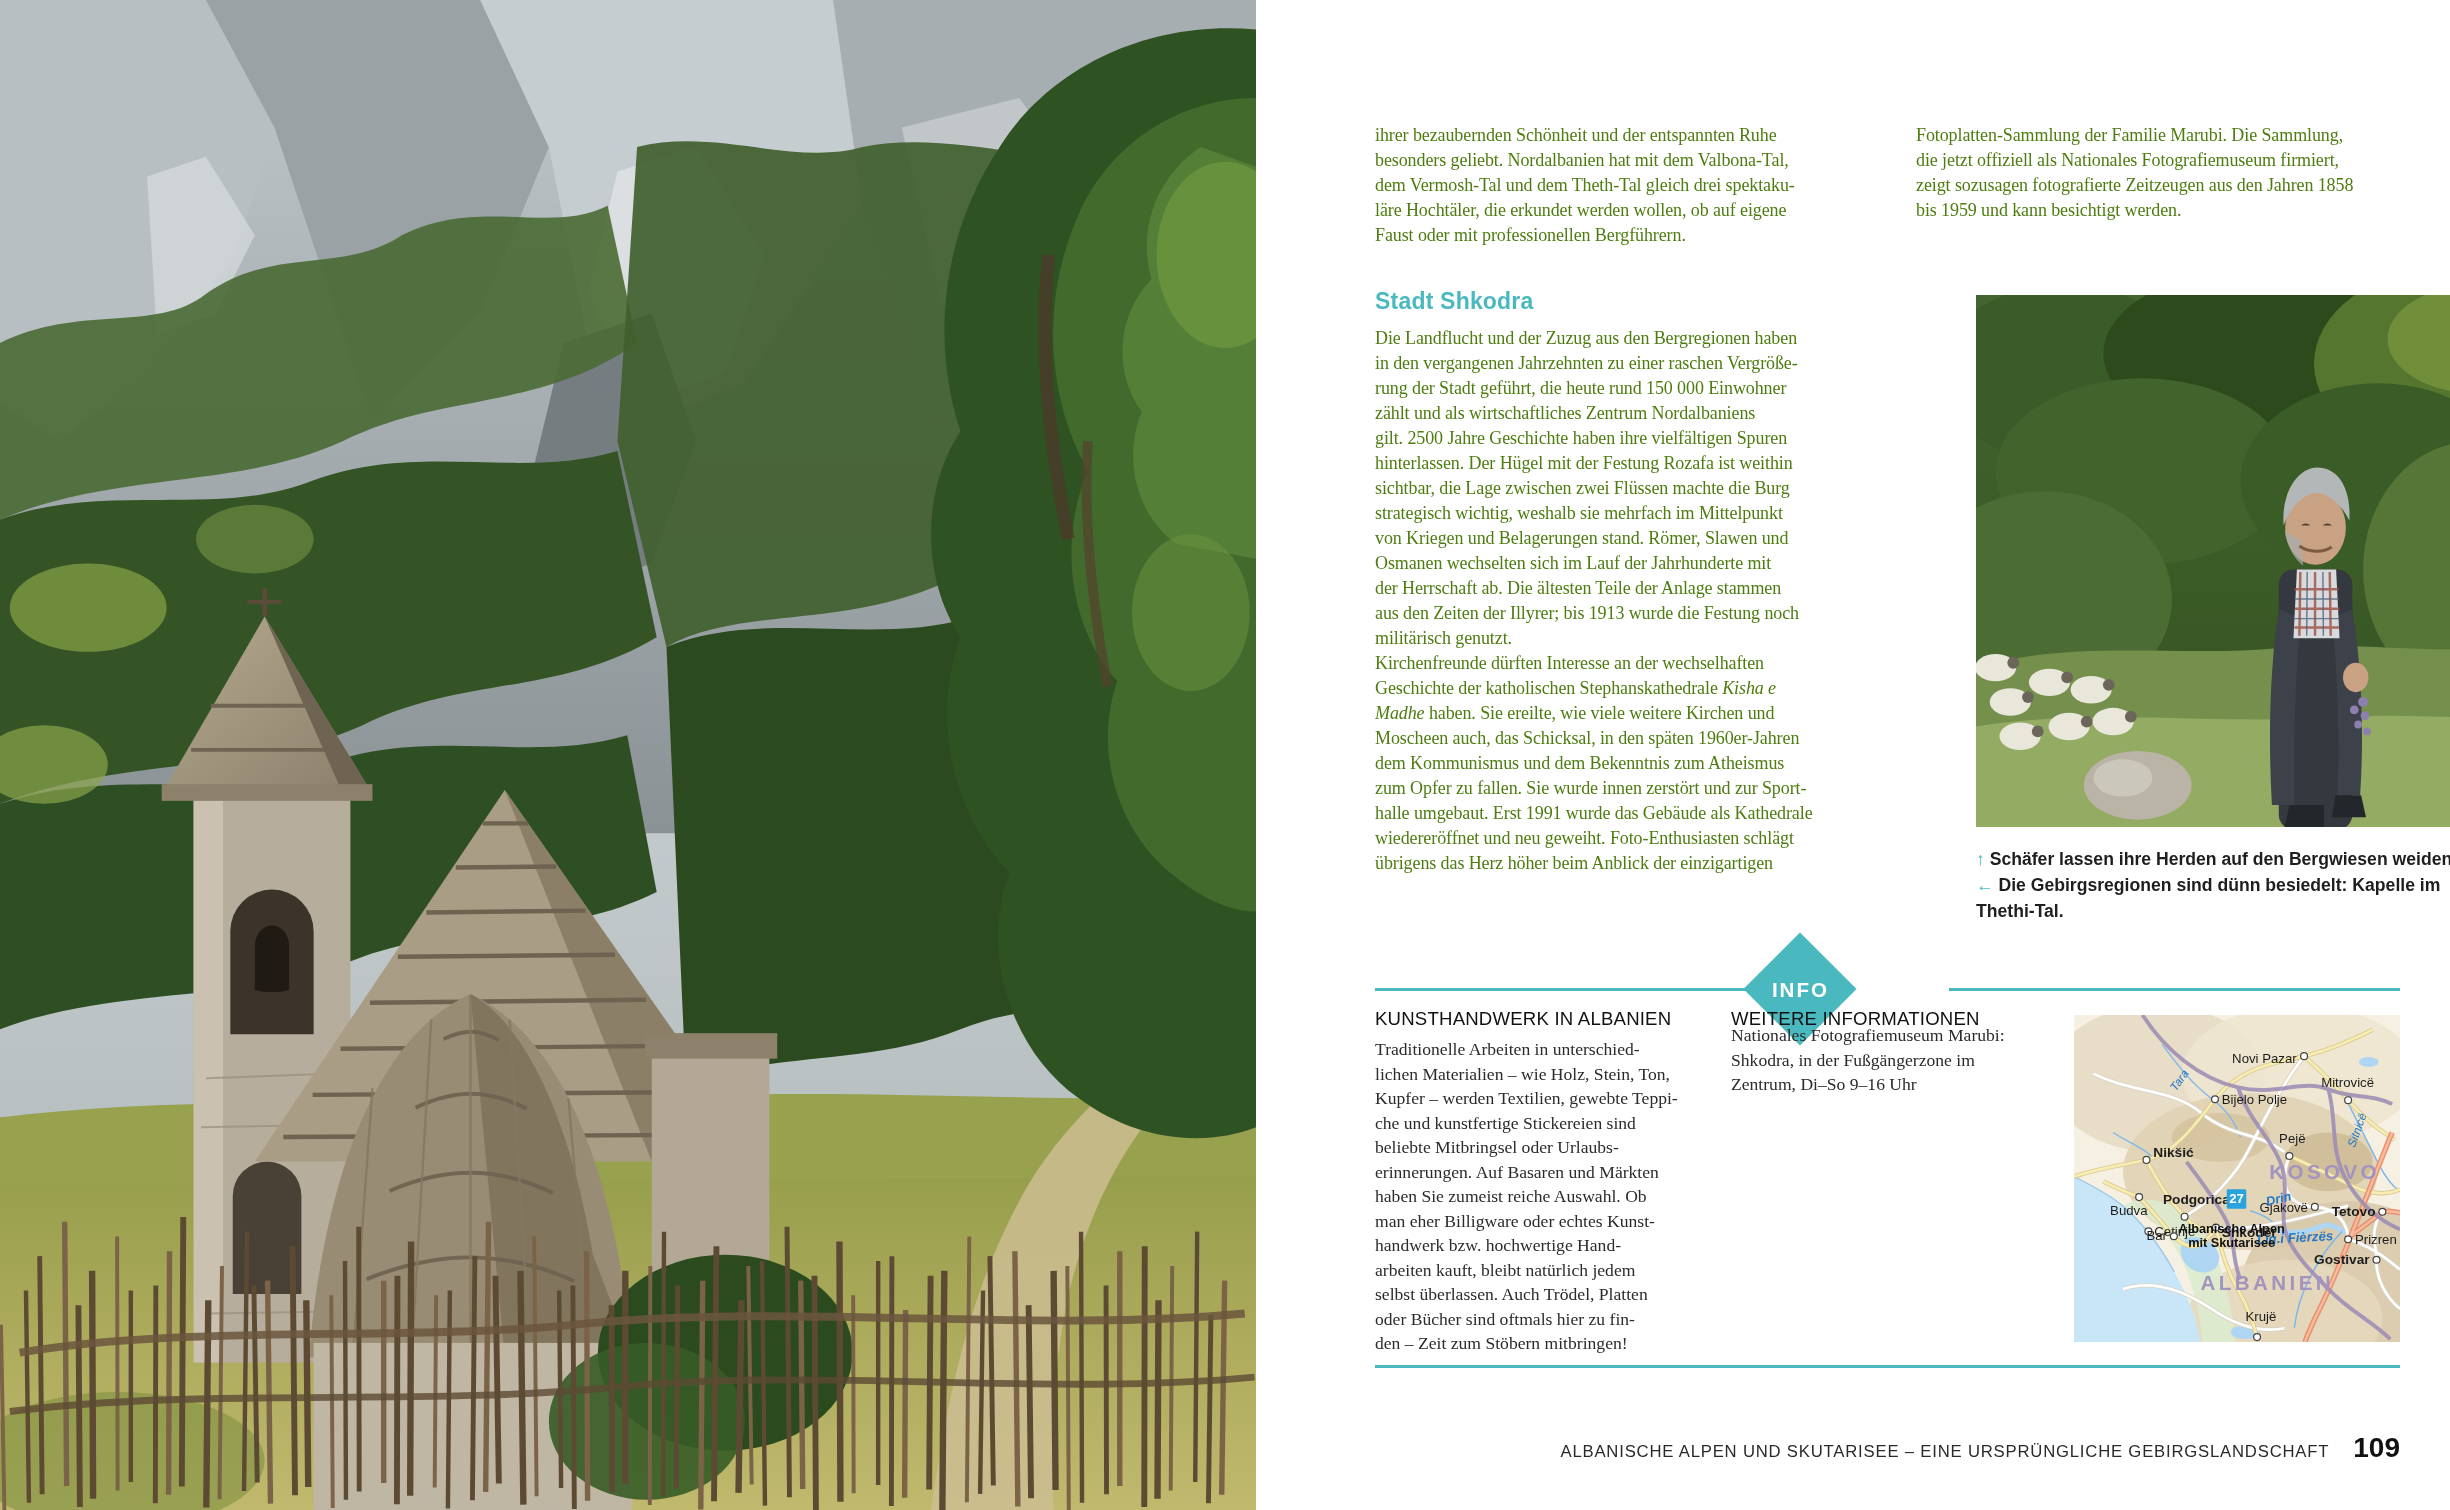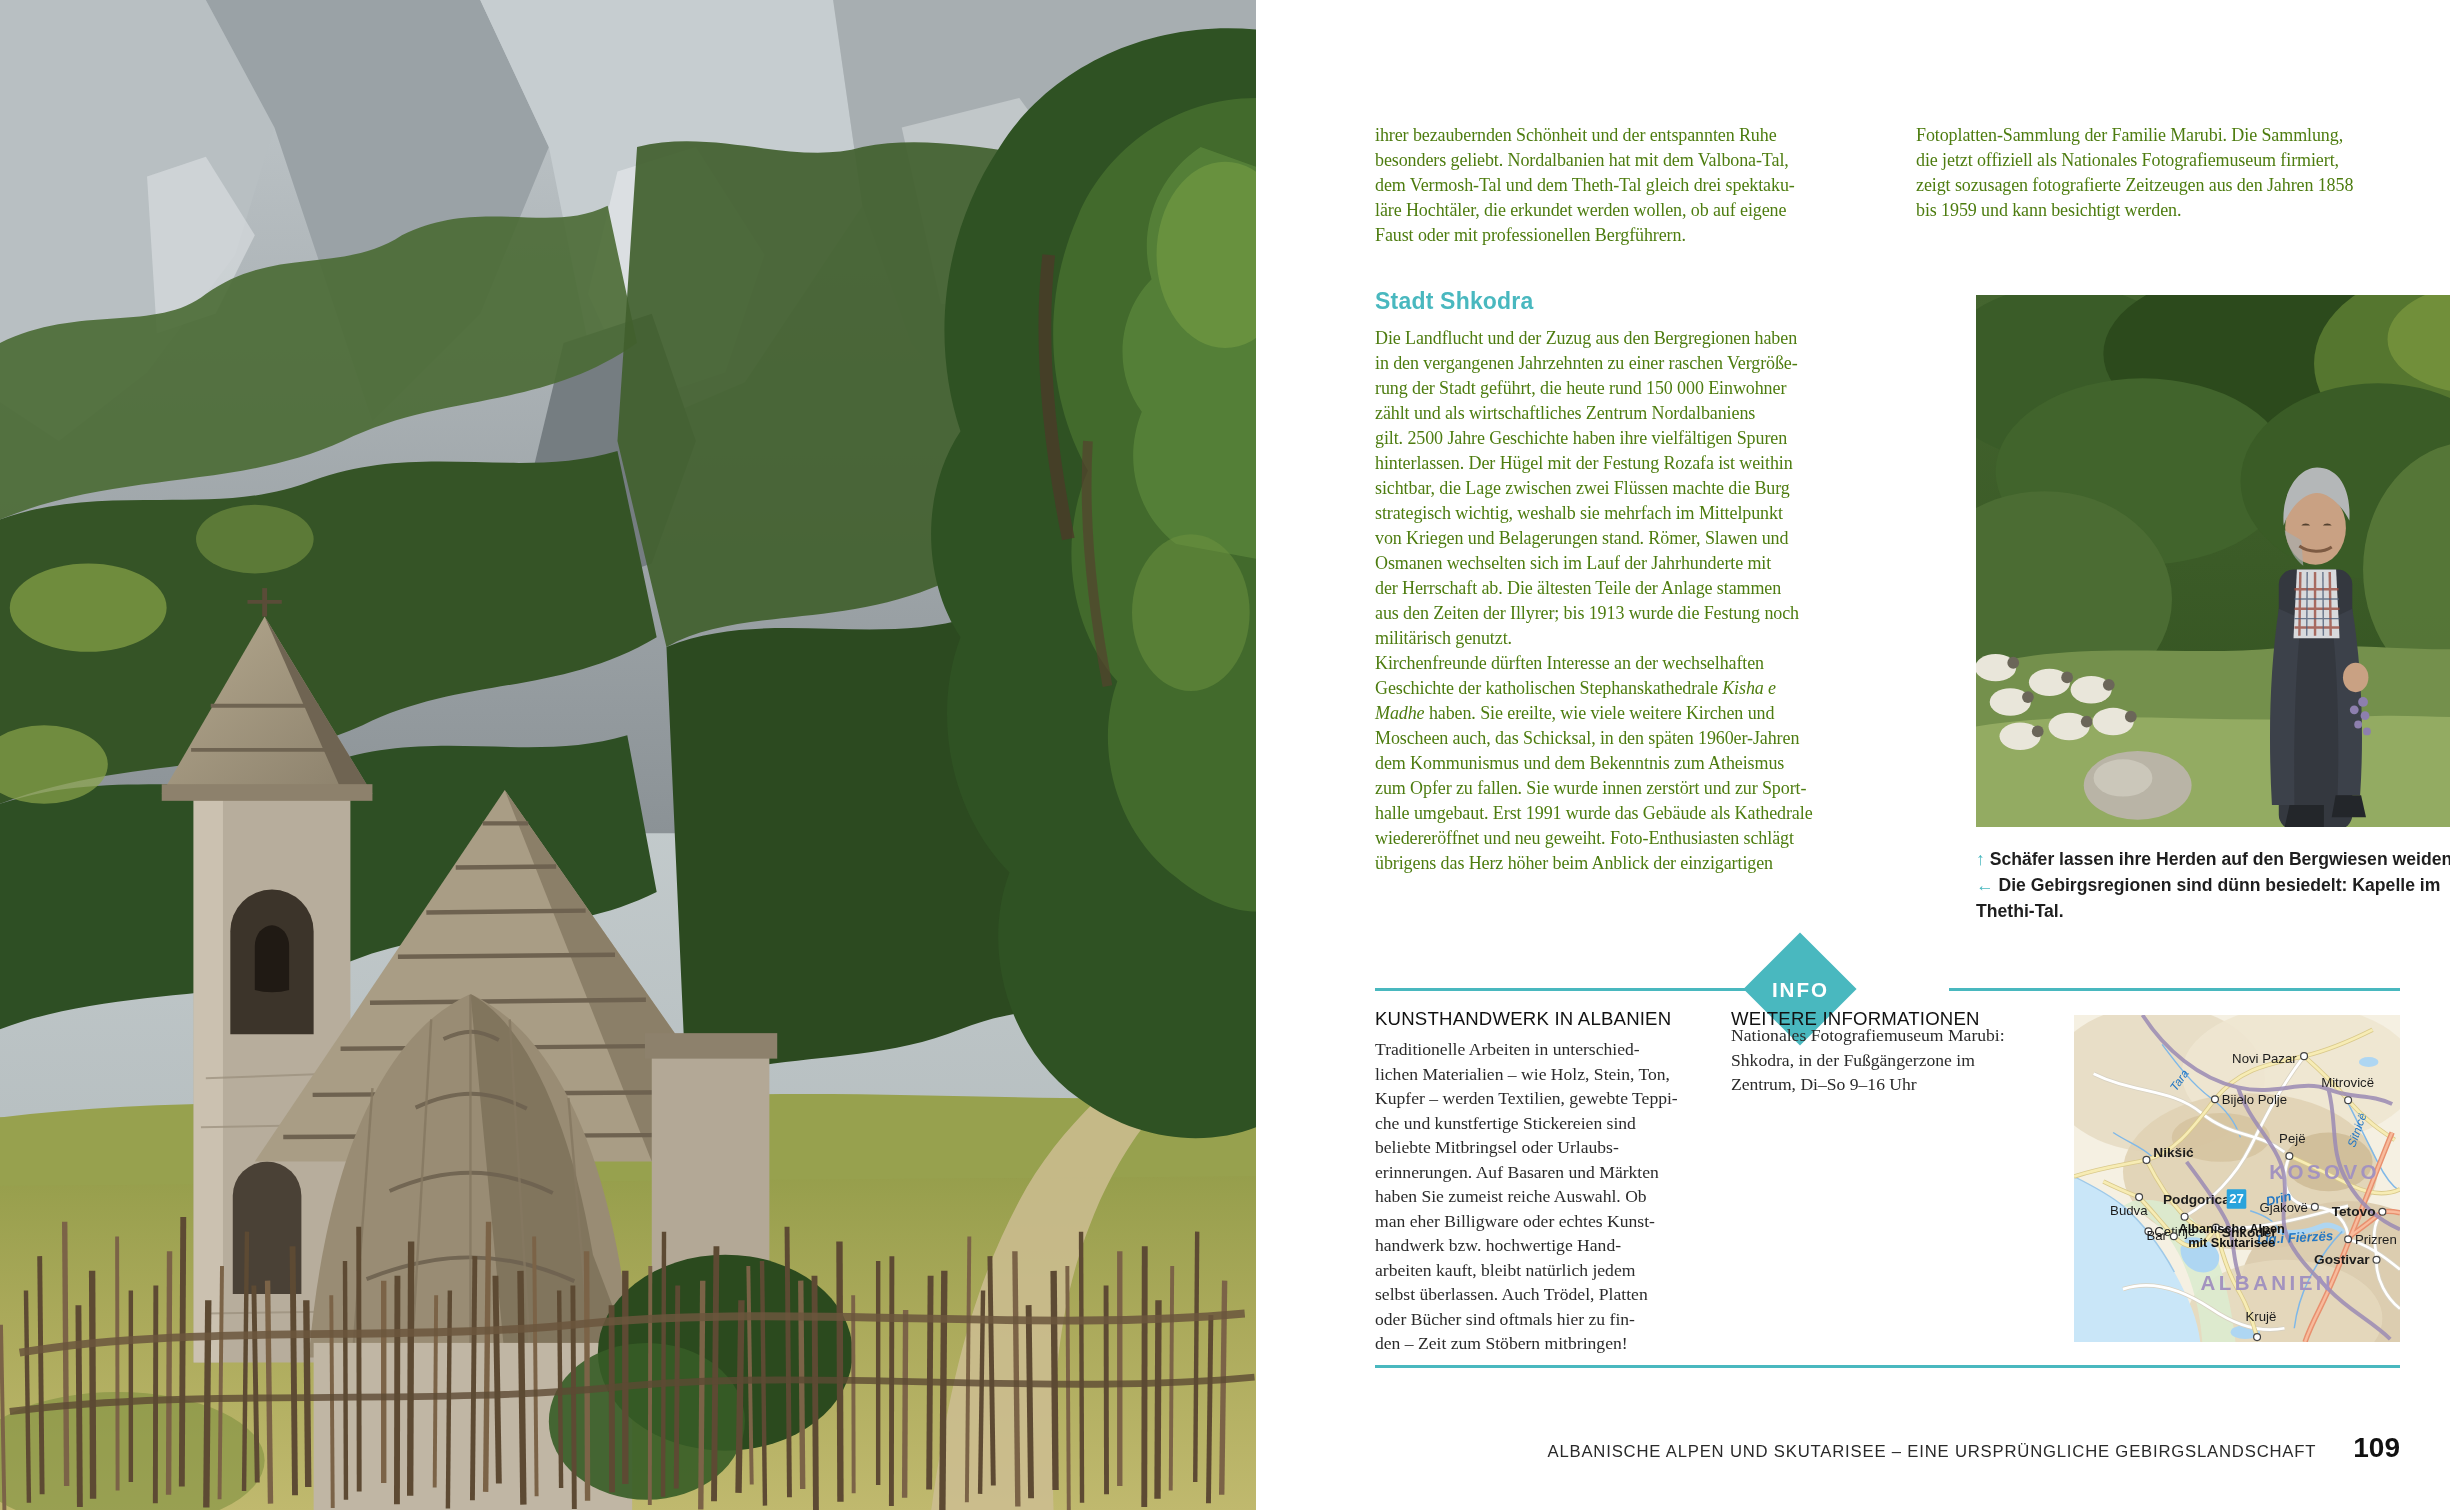--- a/index.html
+++ b/index.html
@@ -16,21 +16,21 @@
   .sans-sm{font-family:Liberation Serif, serif;font-size:17.6px;line-height:24.5px;color:#2b2b2b;white-space:nowrap;}
   .info-head{font-family:"Liberation Sans",sans-serif;font-weight:400;font-size:18.6px;letter-spacing:0.2px;color:#111;}
   
   .caption{font-family:"Liberation Sans",sans-serif;font-weight:700;font-size:17.6px;line-height:26px;color:#1e1e1e;}
   .caption .arrow{font-weight:700;margin-right:4.9px;}
   .rule{position:absolute;height:2.9px;}
   .diamond-wrap{position:absolute;width:113px;height:113px;}
   .diamond{position:absolute;left:16px;top:16px;width:80px;height:80px;transform:rotate(45deg);}
   .diamond-label{position:absolute;left:0;top:0;width:113px;height:113px;display:flex;align-items:center;justify-content:center;
                  color:#fff;font-weight:700;font-size:20.6px;letter-spacing:2px;}
-  .footer{display:flex;justify-content:flex-end;align-items:baseline;gap:37px;}
+  .footer{display:flex;justify-content:flex-end;align-items:baseline;gap:24px;}
   .footer-label{font-size:16.7px;letter-spacing:0.8px;color:#2a2a2a;white-space:nowrap;}
   .footer-page{font-size:28px;font-weight:700;color:#111;margin-top:8px;}
   .tline{white-space:nowrap;}
 </style>
 </head>
 <body>
 
 <div class="page">
 
   <svg class="abs" style="left:0;top:0;" width="1256" height="1511" viewBox="0 0 2563 3083" preserveAspectRatio="none">

